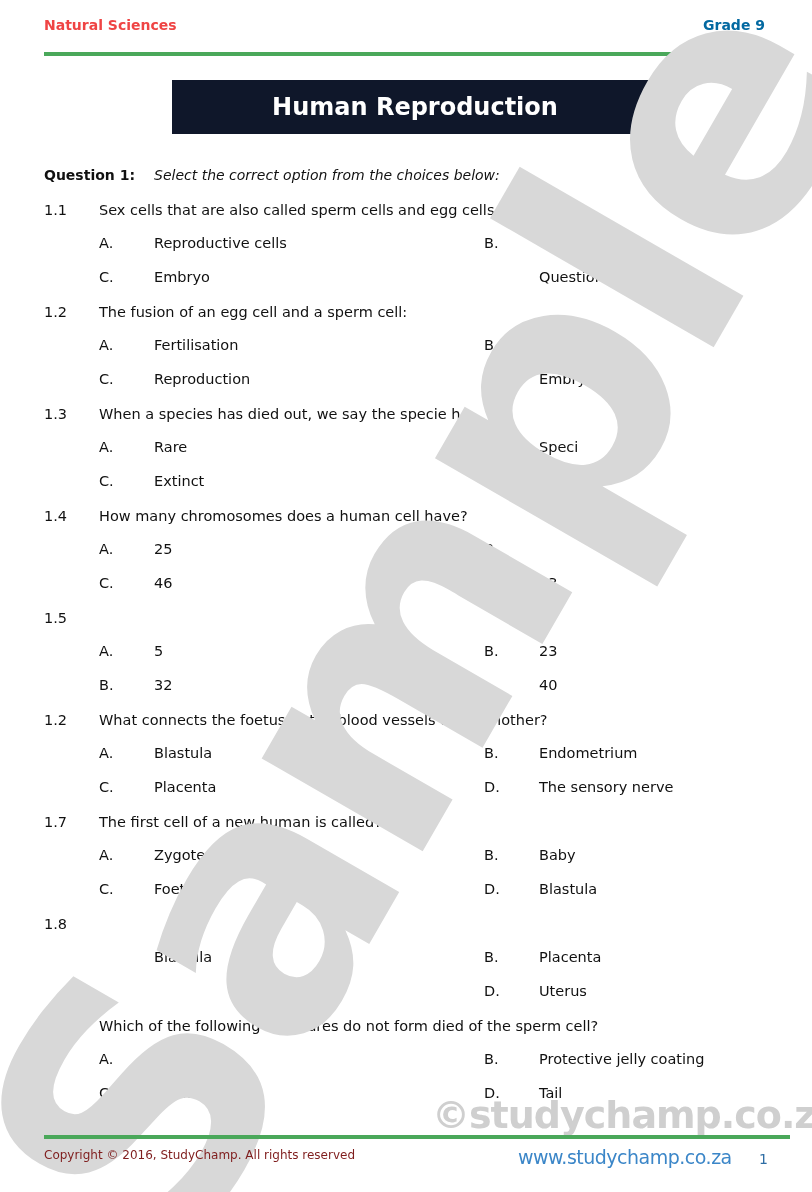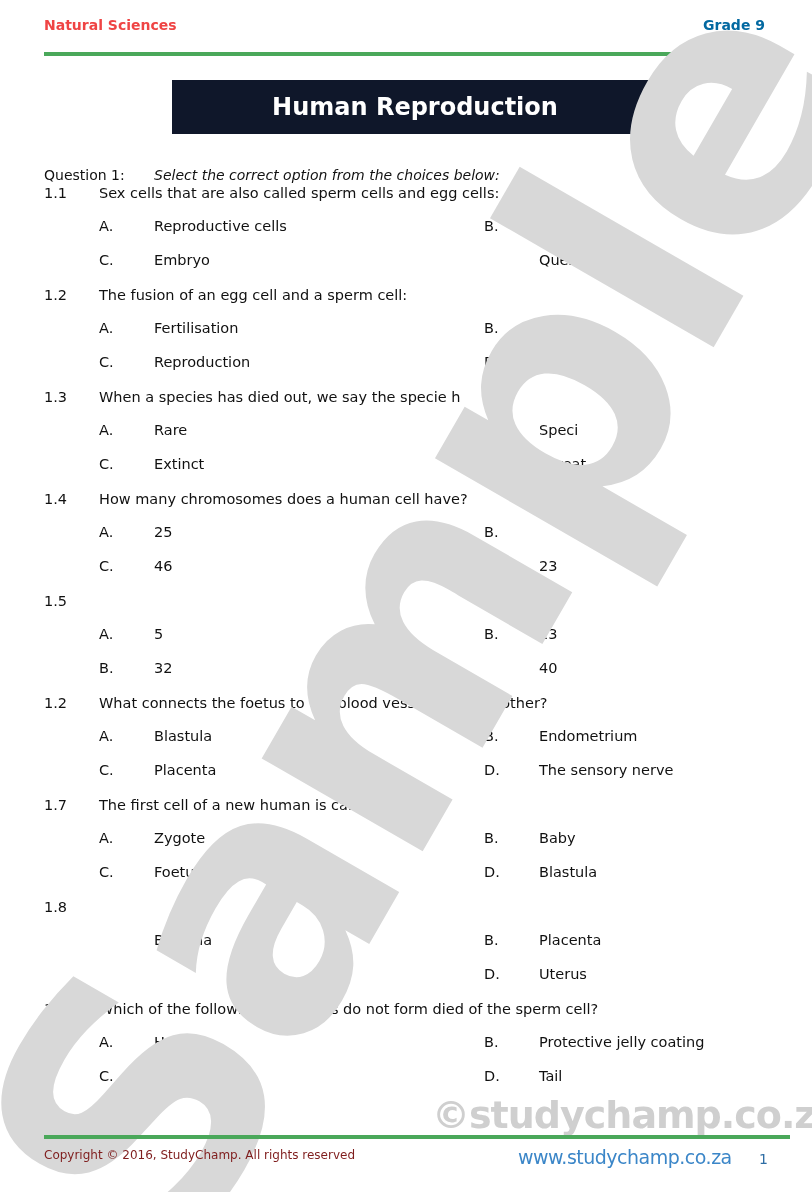--- a/index.html
+++ b/index.html
@@ -5,24 +5,24 @@
   html, body { margin: 0; padding: 0; background: #ffffff; }
   body { width: 812px; height: 1192px; position: relative; overflow: hidden; font-family: "DejaVu Sans", sans-serif; color: #111; }
   .hdr-left { position: absolute; left: 44px; top: 17px; font-size: 14px; font-weight: bold; color: #ef4444; }
   .hdr-right { position: absolute; right: 47px; top: 17px; font-size: 14px; font-weight: bold; color: #0369a1; }
   .rule { position: absolute; left: 44px; width: 746px; height: 4px; background: #4aa85a; }
   .rule.top { top: 52px; }
   .rule.bottom { top: 1135px; }
   .title-box { position: absolute; left: 172px; top: 80px; width: 486px; height: 54px; background: #0f172a; display: flex; align-items: center; justify-content: center; }
   .title-box span { color: #ffffff; font-size: 24px; font-weight: bold; }
   .qhead { position: absolute; left: 44px; top: 167px; width: 746px; font-size: 14px; }
-  .qhead .lbl { font-weight: normal; position: absolute; left: 0; }
+  .qhead .lbl { font-weight: bold; position: absolute; left: 0; }
   .qhead .ins { font-style: italic; position: absolute; left: 110px; }
   .qhead .marks { font-weight: bold; position: absolute; right: 0; margin-top: 20px; }
-  .qlist { position: absolute; left: 44px; top: 183px; width: 746px; }
+  .qlist { position: absolute; left: 44px; top: 200px; width: 746px; }
   .q { position: relative; }
   .qrow { position: relative; height: 34px; font-size: 14.5px; }
   .qrow .num { position: absolute; left: 0; top: 2px; }
   .qrow .text { position: absolute; left: 55px; top: 2px; white-space: nowrap; }
   .orow { position: relative; height: 34px; font-size: 14.5px; }
   .orow .l1 { position: absolute; left: 55px; top: 1px; }
   .orow .t1 { position: absolute; left: 110px; top: 1px; white-space: nowrap; }
   .orow .l2 { position: absolute; left: 440px; top: 1px; }
   .orow .t2 { position: absolute; left: 495px; top: 1px; white-space: nowrap; }
   .watermark { position: absolute; left: 40px; top: 120px; width: 760px; height: 1000px; pointer-events: none; }

